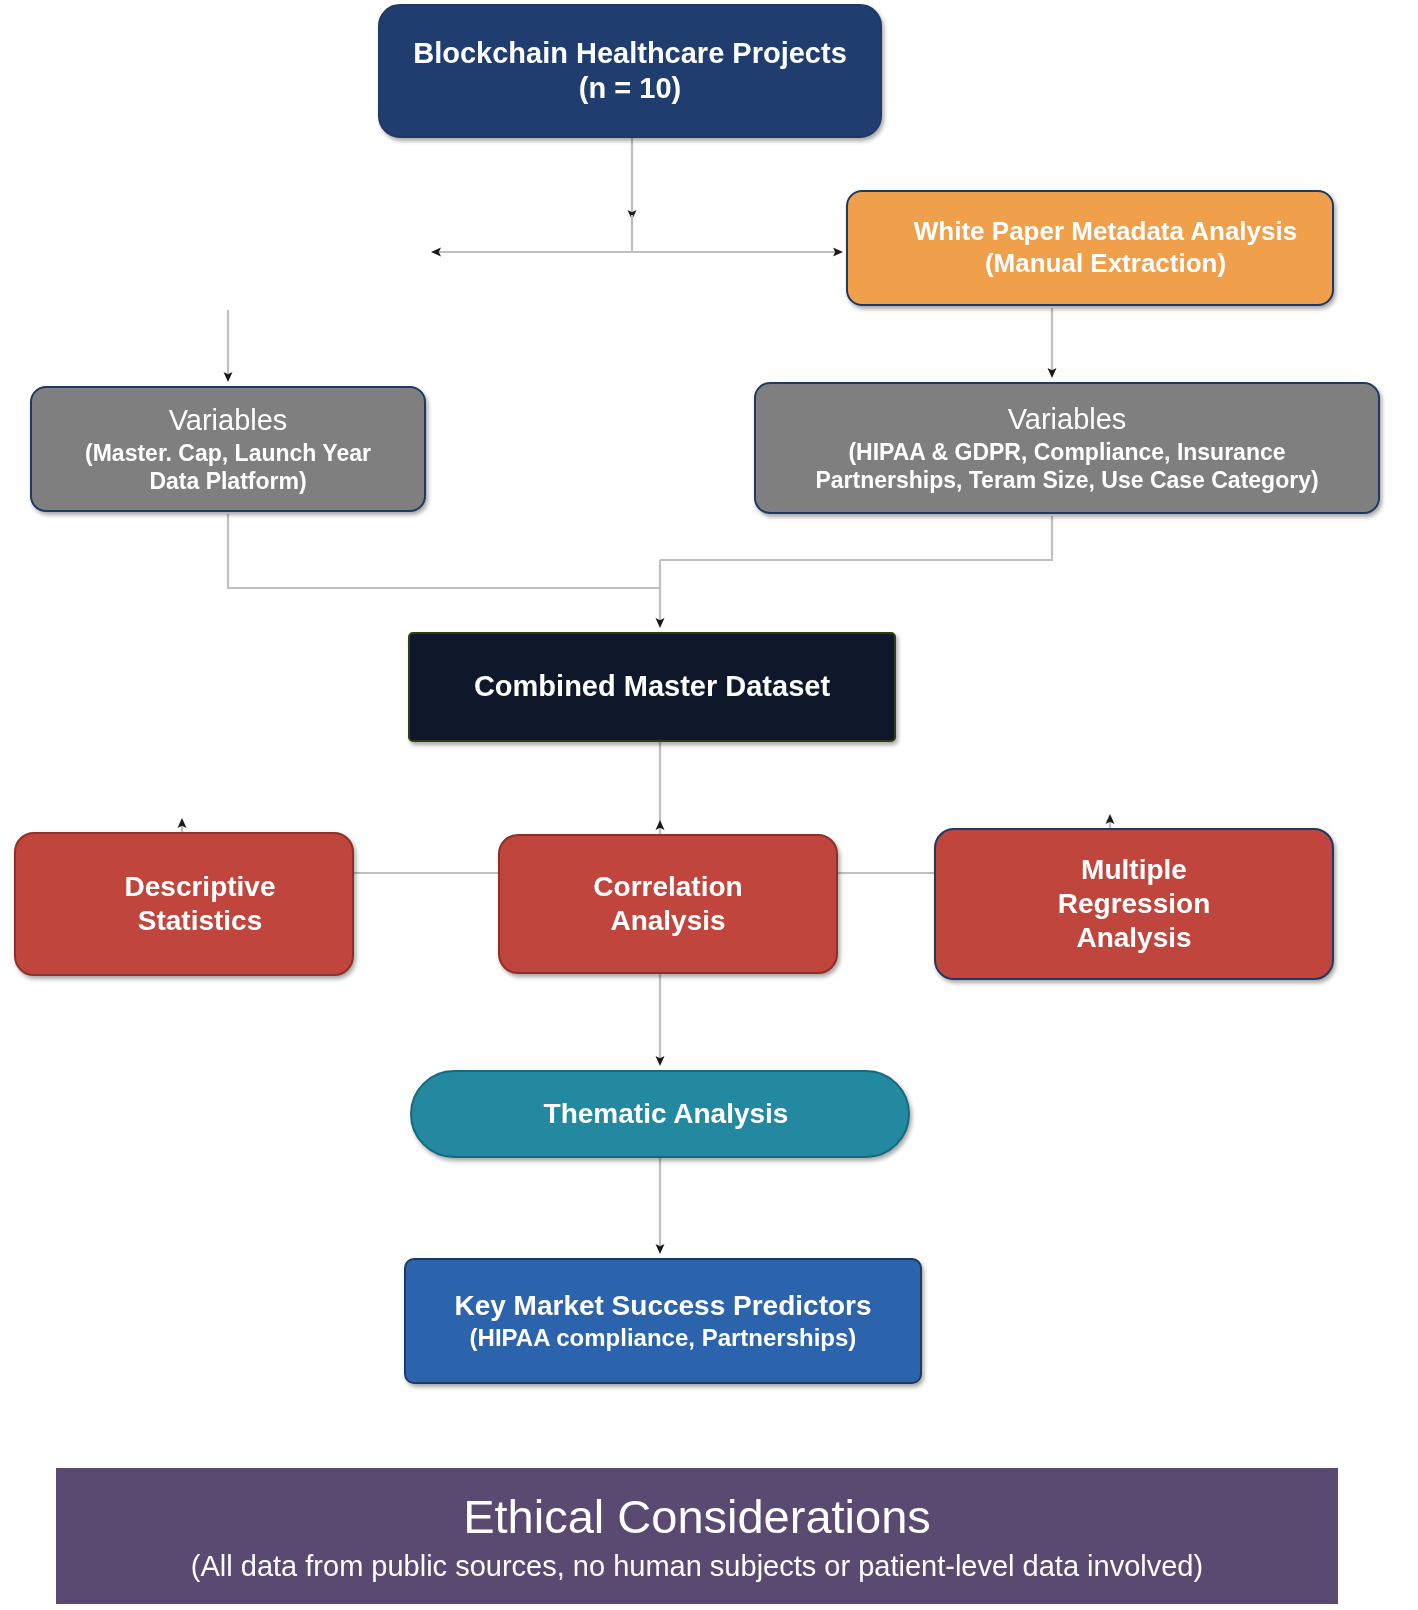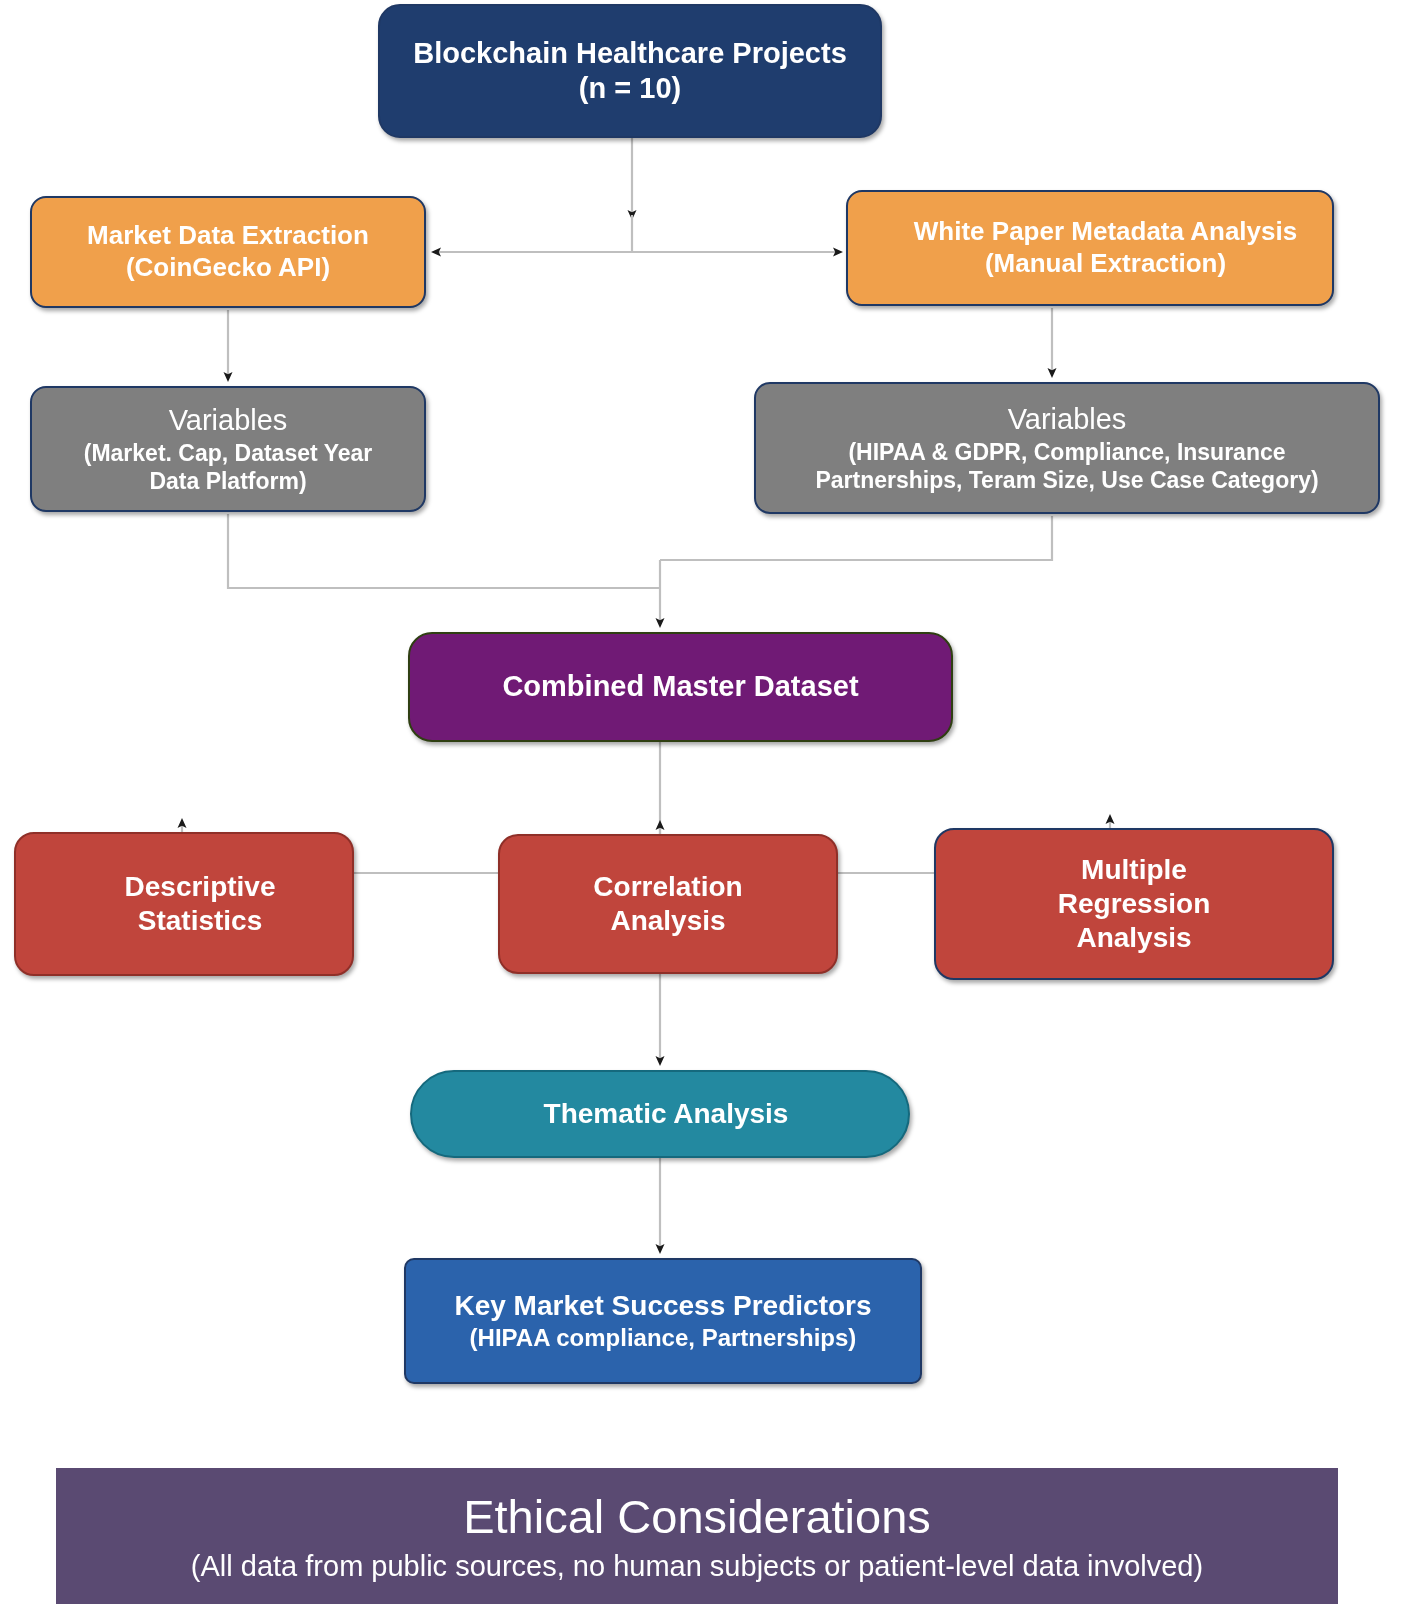--- a/index.html
+++ b/index.html
@@ -90,24 +90,24 @@
 
   #n-varright {
     left: 754px; top: 382px; width: 626px; height: 132px;
     background: #7f7f7f;
     border-radius: 16px;
   }
   #n-varright .line1 { font-size: 29px; font-weight: normal; }
   #n-varright .line2 { font-size: 23px; }
 
   #n-master {
-    left: 408px; top: 632px; width: 545px; height: 110px;
-    background: #701a75;
+    left: 408px; top: 632px; width: 488px; height: 110px;
+    background: #0f172a;
     border: 2px solid #2f3f12;
-    border-radius: 24px;
+    border-radius: 5px;
   }
   #n-master .line1 { font-size: 29px; }
 
   #n-descriptive {
     left: 14px; top: 832px; width: 340px; height: 144px;
     background: #c0453c;
     border: 2px solid #8f2f28;
     border-radius: 20px;
   }
   #n-descriptive .line1 { font-size: 28px; margin-left: 32px; }
@@ -193,33 +193,29 @@
 
       <path d="M660,1158 L660,1249" marker-end="url(#arrow)"></path>
     </g>
   </svg>
 
   <div class="node" id="n-source">
     <span class="line1">Blockchain Healthcare Projects</span>
     <span class="line2">(n = 10)</span>
   </div>
 
-  <div class="node" id="n-market">
-    <span class="line1">Market Data Extraction</span>
-    <span class="line2">(CoinGecko API)</span>
-  </div>
 
   <div class="node" id="n-whitepaper">
     <span class="line1">White Paper Metadata Analysis</span>
     <span class="line2">(Manual Extraction)</span>
   </div>
 
   <div class="node" id="n-varleft">
     <span class="line1">Variables</span>
-    <span class="line2">(Market. Cap, Dataset Year
+    <span class="line2">(Master. Cap, Launch Year
 Data Platform)</span>
   </div>
 
   <div class="node" id="n-varright">
     <span class="line1">Variables</span>
     <span class="line2">(HIPAA &amp; GDPR, Compliance, Insurance
 Partnerships, Teram Size, Use Case Category)</span>
   </div>
 
   <div class="node" id="n-master">

